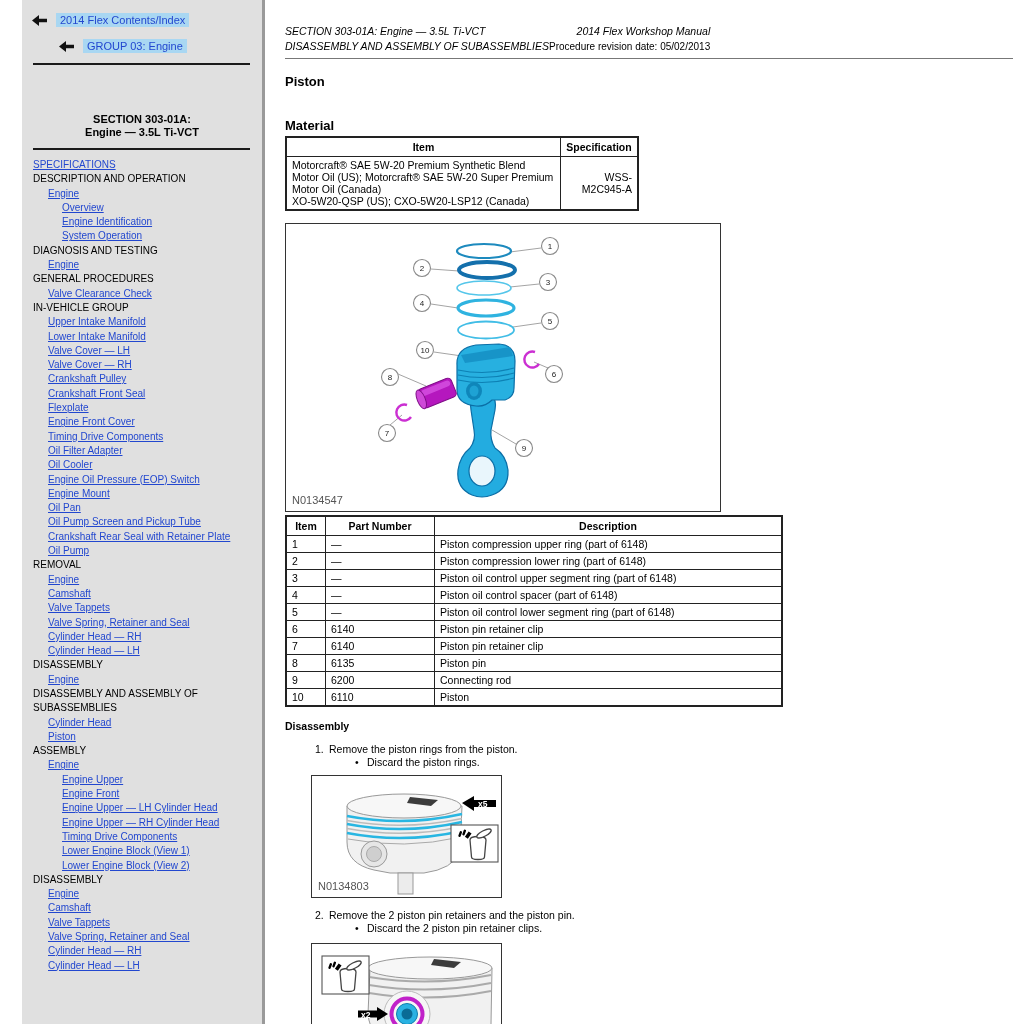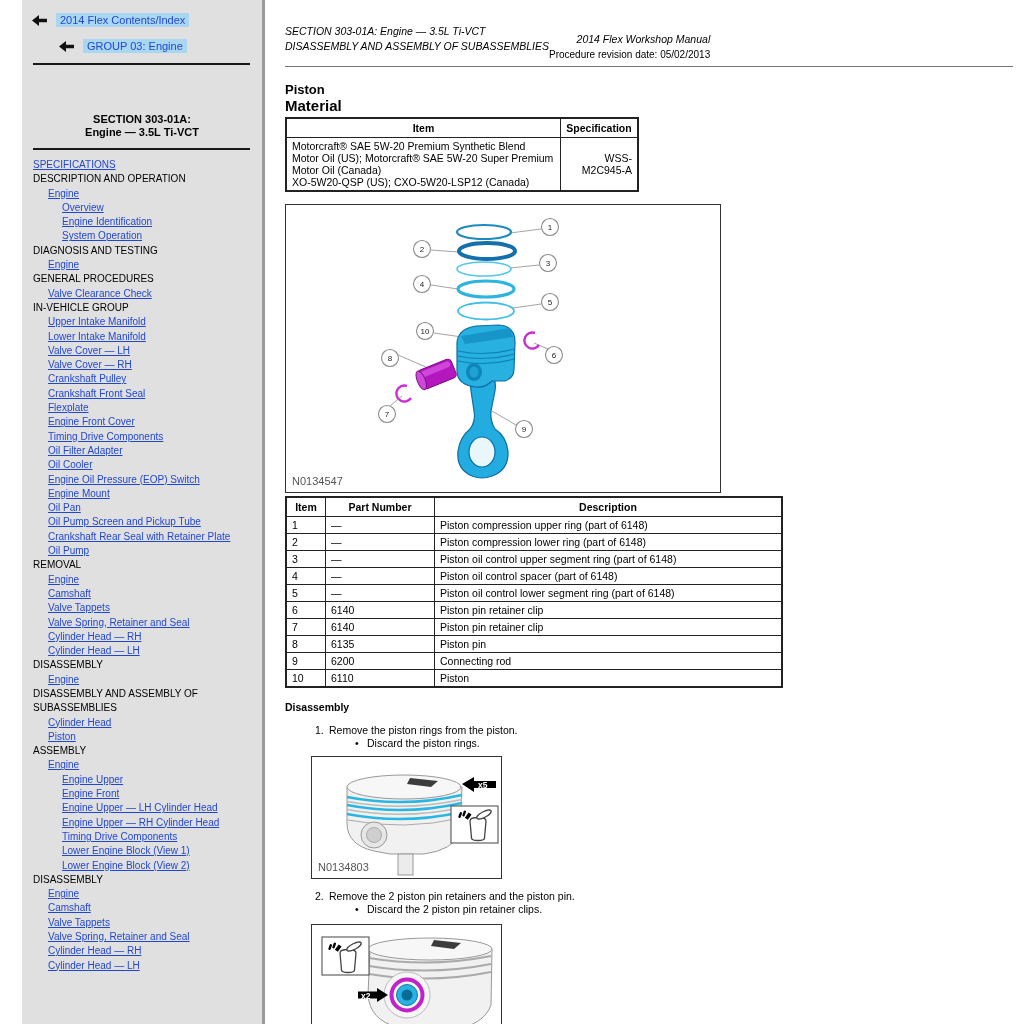--- a/index.html
+++ b/index.html
@@ -29,25 +29,25 @@
   .nav-item.link{color:#2247cf;text-decoration:underline;cursor:pointer;}
   .nav-item.header{color:#000;}
   .lvl-0{padding-left:11px;padding-right:8px;}
   .lvl-1{padding-left:26px;padding-right:6px;}
   .lvl-2{padding-left:40px;padding-right:4px;}
   
   .main{position:absolute;left:285px;top:0;width:728px;}
   .doc-header{display:flex;padding-top:24px;line-height:15px;}
   .doc-header .left{font-style:italic;}
   .doc-header .right{text-align:right;}
-  .doc-header .right .l1{font-style:italic;margin-top:8px;}
+  .doc-header .right .l1{font-style:italic;}
   .doc-header .right .l2{font-size:10px;}
   .rule{border-top:1px solid #777;margin-top:4px;}
   .page-title{font-size:13px;font-weight:bold;margin:15px 0 0 0;}
-  .mat-heading{font-weight:bold;font-size:15px;}
+  .mat-heading{font-weight:bold;margin-top:29px;font-size:13px;}
   table{border-collapse:collapse;}
   table.material{margin-top:3px;width:354px;border:2px solid #222;}
   table.material th,table.material td{border:1px solid #222;padding:2px 5px;font-size:10.5px;vertical-align:top;}
   table.material th{text-align:center;font-weight:bold;padding:3px 5px;}
   table.material td.spec{width:66px;text-align:right;vertical-align:middle;}
   .fig{border:1px solid #333;background:#fff;position:relative;}
   .fig.main-fig{width:434px;height:287px;margin-top:12px;}
   table.parts{margin-top:3px;width:498px;border:2px solid #222;}
   table.parts th,table.parts td{border:1px solid #222;padding:2px 5px;font-size:10.5px;text-align:left;}
   table.parts th{text-align:center;font-weight:bold;padding:3px 5px;}

